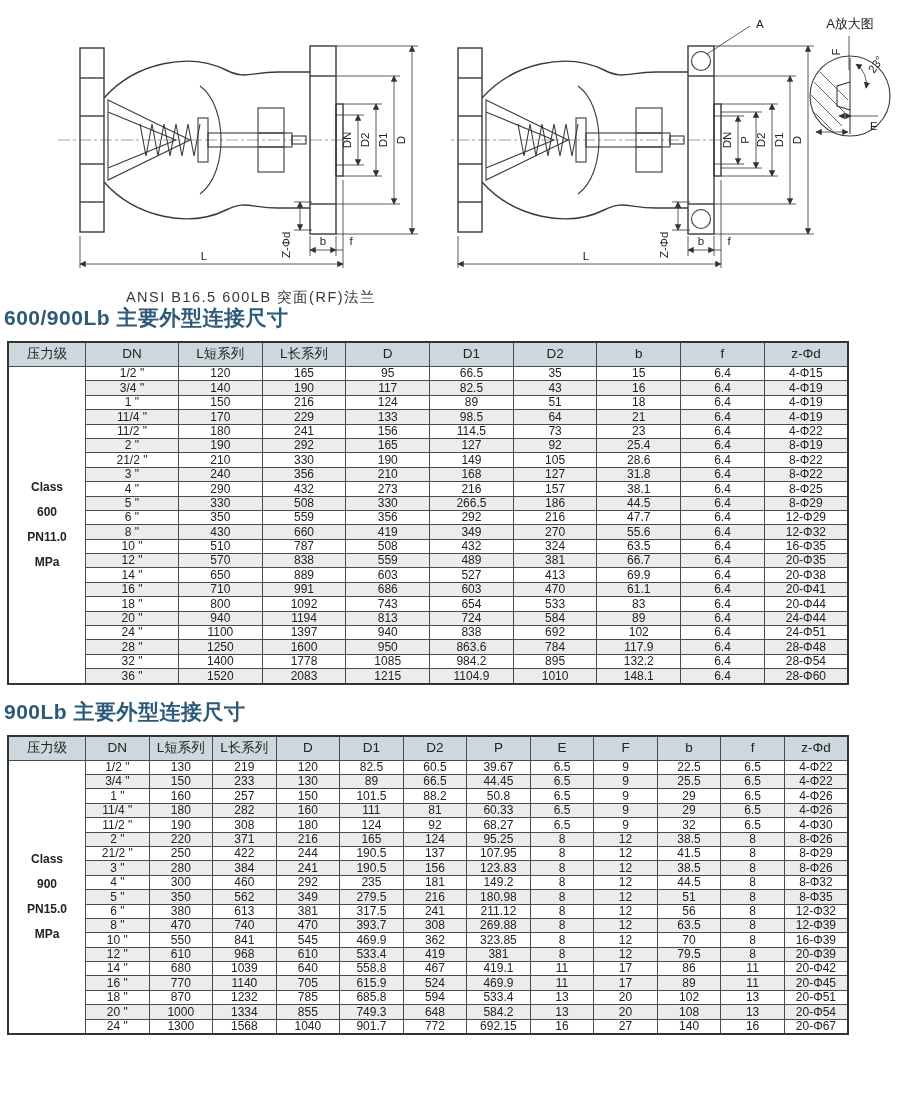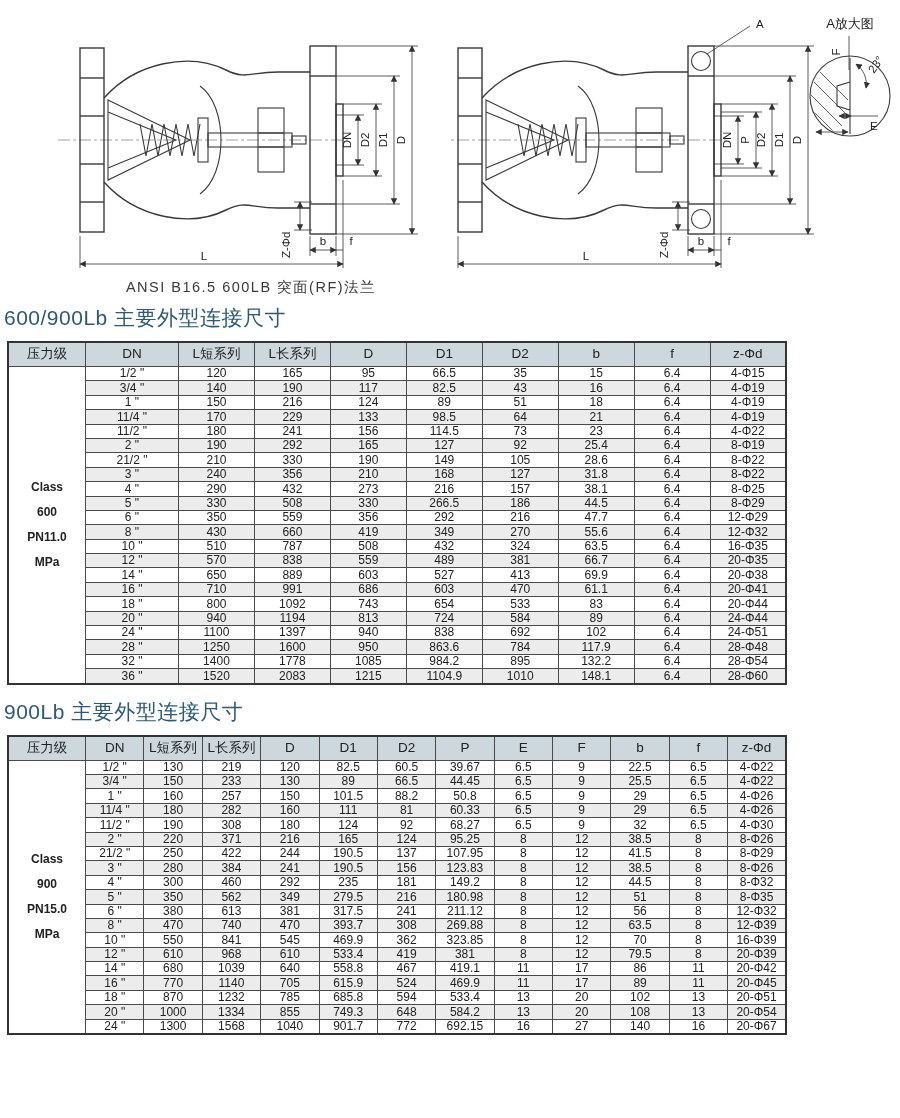--- a/index.html
+++ b/index.html
@@ -4,34 +4,34 @@
 <style>
   html,body{margin:0;padding:0;background:#e8e8e8;}
   .page{position:relative;width:900px;height:1118px;margin:0 auto;background:#ffffff;
         font-family:"Liberation Sans","DejaVu Sans",sans-serif;color:#1a1a1a;overflow:hidden;}
   
   .diagrams{display:flex;padding:12px 0 0 52px;height:296px;box-sizing:border-box;}
   figure{margin:0;text-align:center;}
   .diag-left{width:398px;}
   .diag-right{width:450px;}
   .dsvg{display:block;}
-  figcaption{font-size:14.5px;color:#3a3a3a;letter-spacing:1.5px;margin-top:2px;}
+  figcaption{font-size:14.5px;color:#3a3a3a;letter-spacing:1.5px;margin-top:12px;}
   .outline{fill:none;stroke:#3a3a3a;stroke-width:1.4;}
   .thin{fill:none;stroke:#3a3a3a;stroke-width:1.1;}
   .cl{stroke:#888;stroke-width:0.8;stroke-dasharray:12 3 3 3;fill:none;}
   .dim line,.dim path{stroke:#333;stroke-width:0.8;fill:none;}
   .dim text{fill:#222;font-size:11.5px;stroke:none;font-family:"Liberation Sans",sans-serif;}
   .callout-text{fill:#222;font-size:13px;}
   .detail-title{fill:#222;font-size:13px;}
   .hatch line{stroke:#3a3a3a;stroke-width:0.8;}
   
-  h2.sec{margin:8px 0 9px 4px;font-size:21px;font-weight:400;color:#2c5a78;letter-spacing:0.5px;}
+  h2.sec{margin:8px 0 9px 4px;font-size:21px;font-weight:700;color:#2c5a78;letter-spacing:0.5px;}
   h2.sec2{margin-top:13px;}
   
-  table.spec{border-collapse:collapse;table-layout:fixed;width:780px;margin-left:7px;
+  table.spec{border-collapse:collapse;table-layout:fixed;width:842px;margin-left:7px;
              border:2px solid #333;}
   table.spec th,table.spec td{border:1px solid #4a4a4a;text-align:center;vertical-align:middle;
              padding:0;line-height:1.05;overflow:hidden;white-space:nowrap;}
   table.spec thead th{background:#ccd8dd;height:23px;font-weight:400;font-size:13.5px;color:#222;}
   table.spec td{font-size:12px;height:13.4px;color:#222;}
   table.spec tbody tr:nth-child(even) td:not(.class-cell){background:#ececec;}
   td.class-cell{background:#fff !important;font-size:13px;color:#222;}
   td.class-cell div{line-height:25px;font-weight:bold;}
   #t1 th:first-child{width:76px;}
   #t1 th:nth-child(2){width:92px;}

